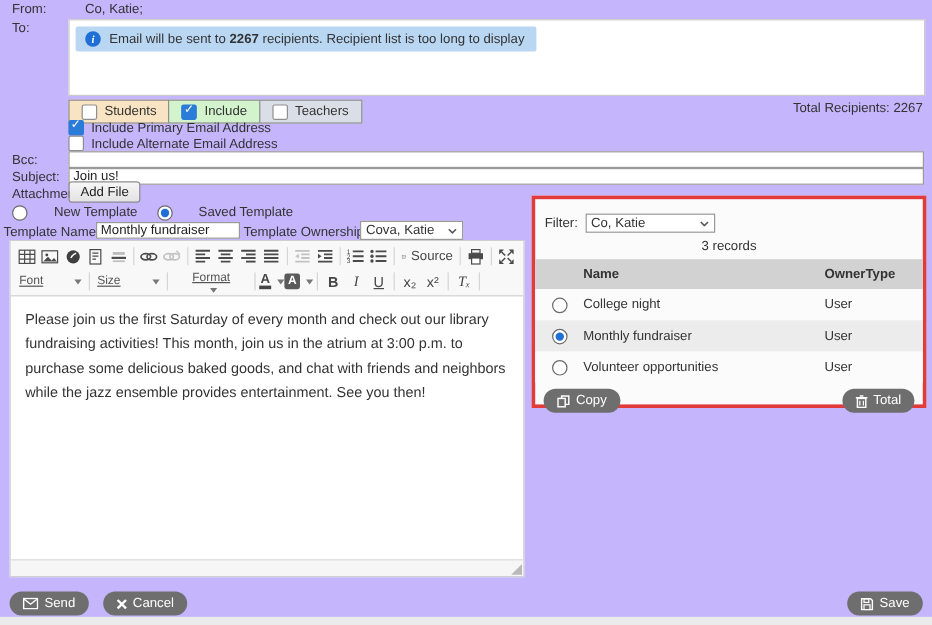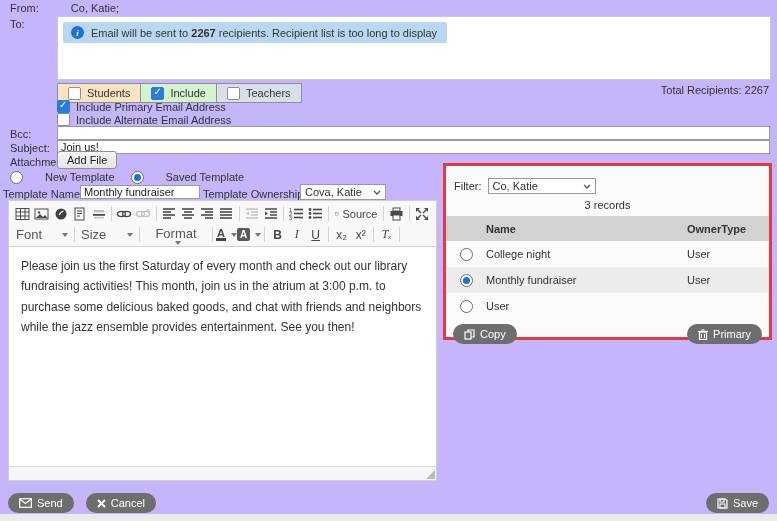--- a/index.html
+++ b/index.html
@@ -29,21 +29,21 @@
   .radio-row{display:flex;align-items:flex-start;gap:22px;}
   .fakesel{background:#fff;border:1px solid #9a9a9a;display:flex;align-items:center;justify-content:space-between;padding:0 4px;height:16px;box-sizing:border-box;}
   .caret-sv{flex:0 0 auto;}
 
   
   .editor{left:8px;top:200px;width:429px;height:281px;background:#fff;border:1px solid #cfcfcf;box-sizing:border-box;display:flex;flex-direction:column;}
   .toolbar{background:#f8f8f8;border-bottom:1px solid #d1d1d1;padding:2px 4px 1px 4px;}
   .tb-row{display:flex;align-items:center;height:21px;}
   .tb-btn{display:flex;align-items:center;justify-content:center;min-width:19px;height:18px;border-radius:2px;gap:2px;}
   .tb-sep{width:1px;height:15px;background:#d5d5d5;margin:0 3px;}
-  .tb-dd{display:flex;align-items:center;justify-content:space-between;height:18px;padding:0 3px;color:#555;font-size:13px;}
+  .tb-dd{display:flex;align-items:center;justify-content:space-between;height:18px;padding:0 3px;color:#555;font-size:10px;text-decoration:underline;}
   .tb-letter{font-size:12px;color:#474747;}
   .src-label{font-size:11px;color:#474747;margin-left:2px;}
   .colorA{font-weight:bold;font-size:11px;color:#474747;border-bottom:3px solid #464646;line-height:10px;padding:0 1px;}
   .bgA{font-weight:bold;font-size:10px;color:#fff;background:#5a5a5a;border-radius:2px;padding:1px 3px;}
   .dd-caret{width:0;height:0;border-left:3px solid transparent;border-right:3px solid transparent;border-top:4px solid #777;margin-left:3px;}
   .ed-content{flex:1;padding:9px 12px;font-size:12px;line-height:1.7;color:#333;overflow:hidden;}
   .ed-footer{height:13px;background:#f6f6f6;border-top:1px solid #ddd;position:relative;}
   .rsz{position:absolute;right:1px;bottom:1px;width:0;height:0;border-left:9px solid transparent;border-bottom:9px solid #b9b9b9;}
 
   
@@ -387,40 +387,41 @@
         <span class="pc-radio">
             <span class="radio checked"></span>
           </span>
         <span class="pc-name">Monthly fundraiser</span>
         <span class="pc-owner">User</span>
       </div>
       <div class="prow">
         <span class="pc-radio">
             <span class="radio"></span>
           </span>
+        <span class="pc-name">Volunteer opportunities</span>
         <span class="pc-owner">User</span>
       </div>
     </div>
     <div class="panel-btns">
       <button class="pill">
         <svg width="11" height="11" viewBox="0 0 11 11">
             <rect x="1" y="3" width="6" height="7" fill="none" stroke="#fff" stroke-width="1.2"></rect>
             <polyline points="4,3 4,1 10,1 10,8 7,8" fill="none" stroke="#fff" stroke-width="1.2"></polyline>
           </svg>
         <span>Copy</span>
       </button>
       <button class="pill">
         <svg width="10" height="11" viewBox="0 0 10 11">
             <rect x="1.5" y="3" width="7" height="7.5" fill="none" stroke="#fff" stroke-width="1.2"></rect>
             <line x1="0" y1="2.5" x2="10" y2="2.5" stroke="#fff" stroke-width="1.2"></line>
             <line x1="3.5" y1="1" x2="6.5" y2="1" stroke="#fff" stroke-width="1.2"></line>
             <line x1="3.5" y1="5" x2="3.5" y2="9" stroke="#fff"></line>
             <line x1="6.5" y1="5" x2="6.5" y2="9" stroke="#fff"></line>
           </svg>
-        <span>Primary</span>
+        <span>Total</span>
       </button>
     </div>
   </div>
 
   <div class="abs actions-left">
     <button class="pill">
       <svg width="13" height="10" viewBox="0 0 13 10">
           <rect x="0.7" y="0.7" width="11.6" height="8.6" fill="none" stroke="#fff" stroke-width="1.2"></rect>
           <polyline points="1,1.2 6.5,5.5 12,1.2" fill="none" stroke="#fff" stroke-width="1.2"></polyline>
         </svg>

